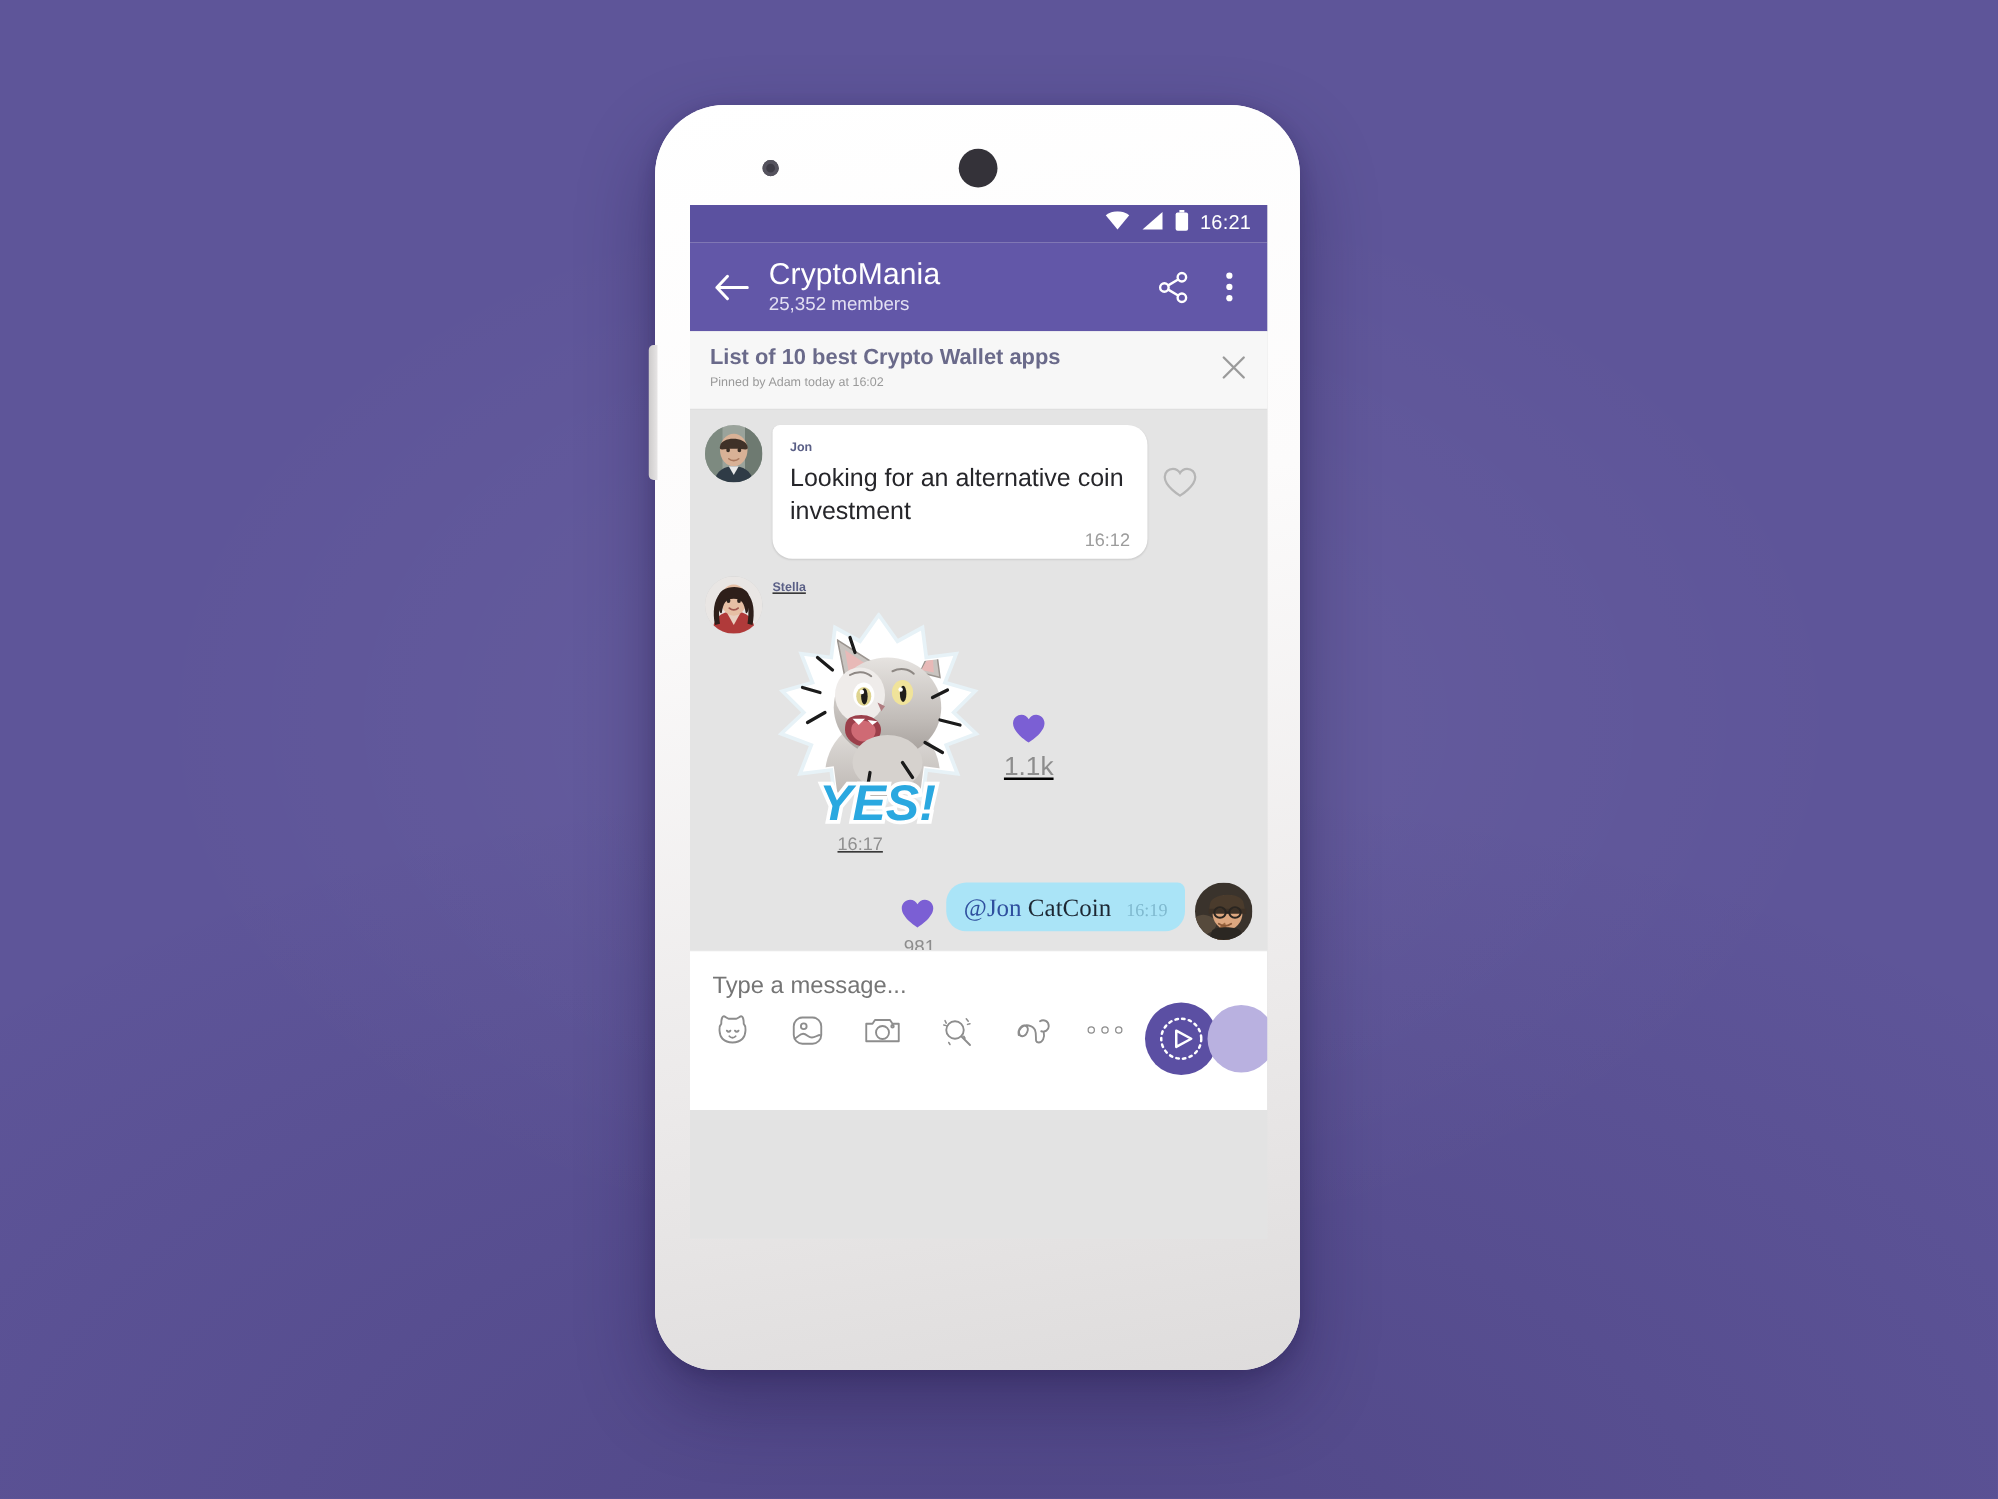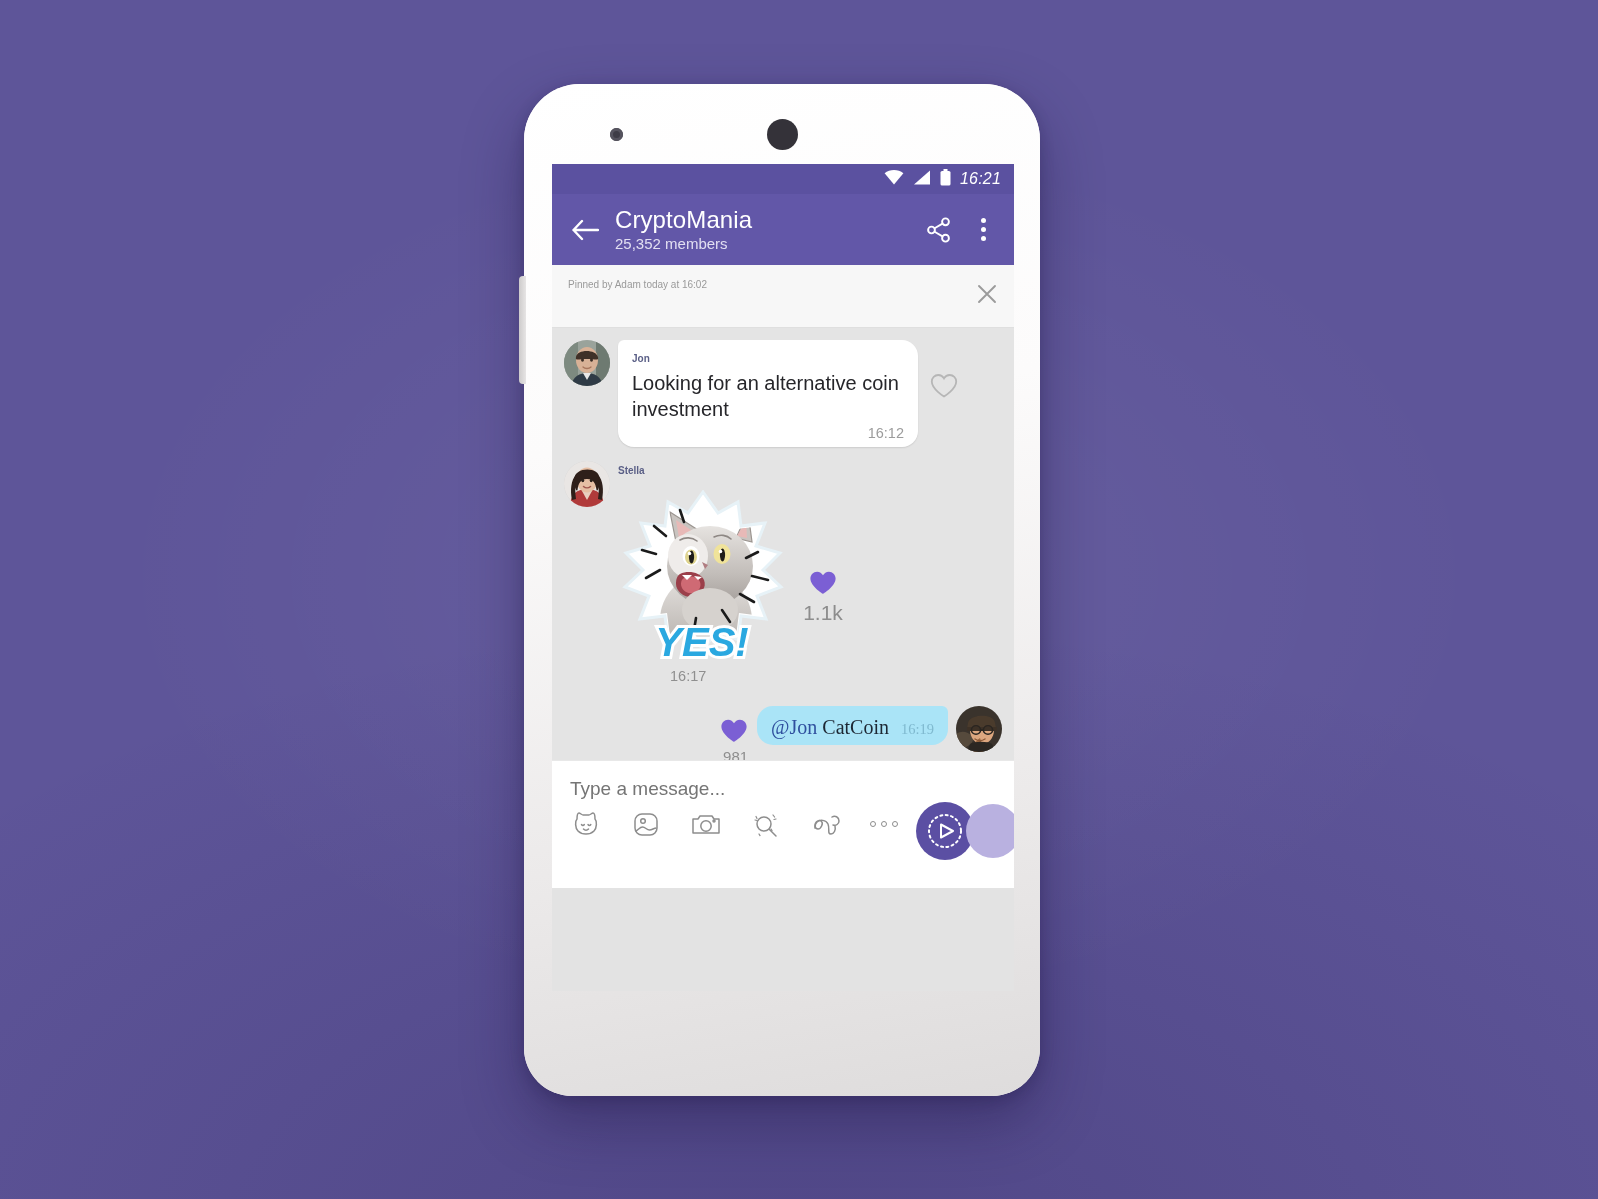--- a/index.html
+++ b/index.html
@@ -86,21 +86,20 @@
 
   
   .statusbar {
     height: 30px;
     background: #5b51a0;
     display: flex;
     align-items: center;
     justify-content: flex-end;
     padding-right: 13px;
     gap: 9px;
-    font-style: italic;
   }
   .sb-icon { display: block; }
   .sb-time {
     color: #ffffff;
     font-size: 16px;
     letter-spacing: 0.2px;
   }
 
   
   .appbar {
@@ -223,21 +222,21 @@
   }
 
   .heart-outline {
     margin: 33px 0 0 12px;
     width: 28px; height: 28px;
     flex: 0 0 28px;
   }
 
   
   .sticker-row { margin-top: 14px; display: flex; align-items: flex-start; }
-  .sticker-col { margin-left: 8px; }
+  .sticker-col { margin-left: 8px; text-decoration: underline; }
   .sticker-wrap { display: flex; align-items: flex-start; }
   .sticker {
     width: 170px; height: 175px;
     position: relative;
     margin-top: 8px;
   }
   .sticker svg { display: block; width: 100%; height: 100%; }
   .reaction {
     margin: 88px 0 0 14px;
     text-align: center;
@@ -396,20 +395,21 @@
         <span class="kebab">
           <i></i>
             <i></i>
             <i></i>
         </span>
       </div>
     </div>
 
     <div class="pinned">
       <div class="pinned-texts">
+        <div class="pinned-title">List of 10 best Crypto Wallet apps</div>
         <div class="pinned-sub">Pinned by Adam today at 16:02</div>
       </div>
       <div class="pinned-close">
         <svg width="22" height="22" viewBox="0 0 22 22">
             <path d="M3 3 19 19M19 3 3 19" stroke="#9b9b9b" stroke-width="1.9" stroke-linecap="round"></path>
           </svg>
       </div>
     </div>
 
     <div class="messages">

